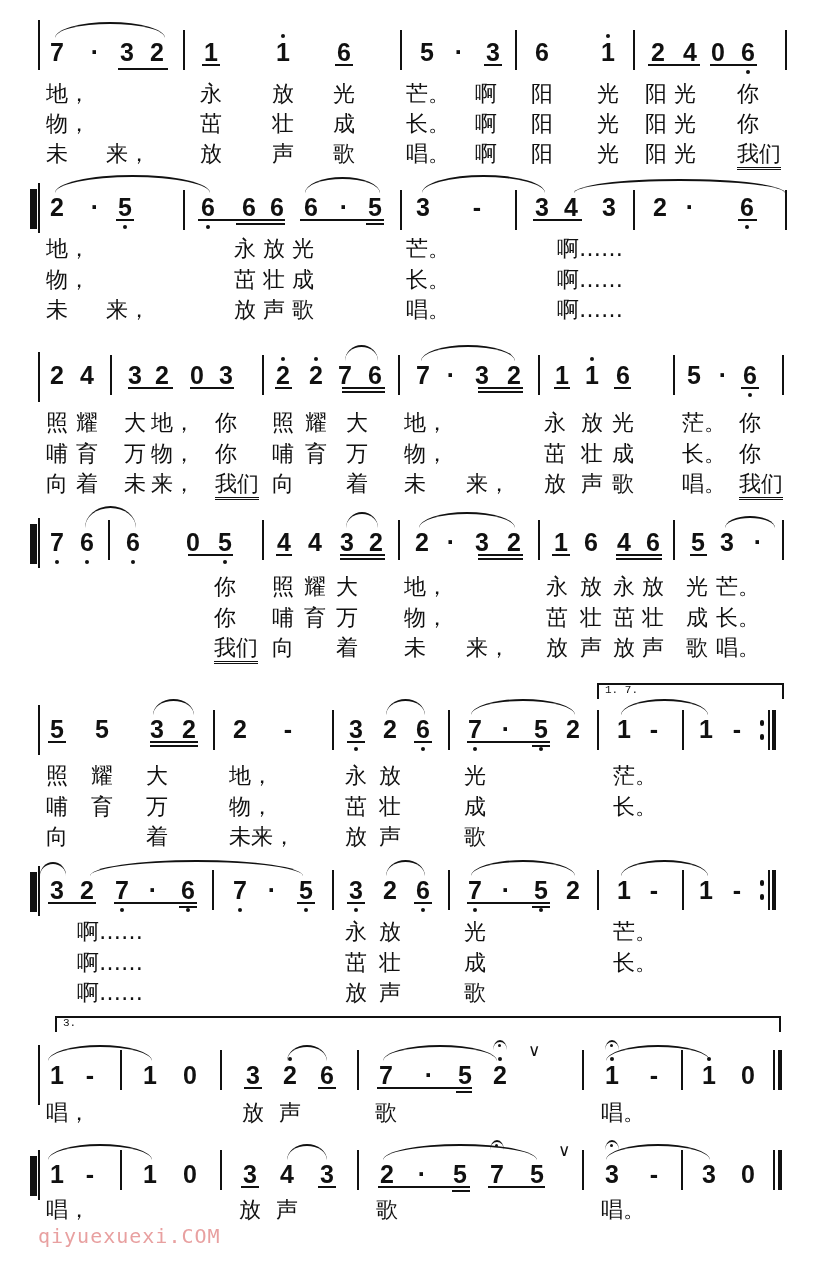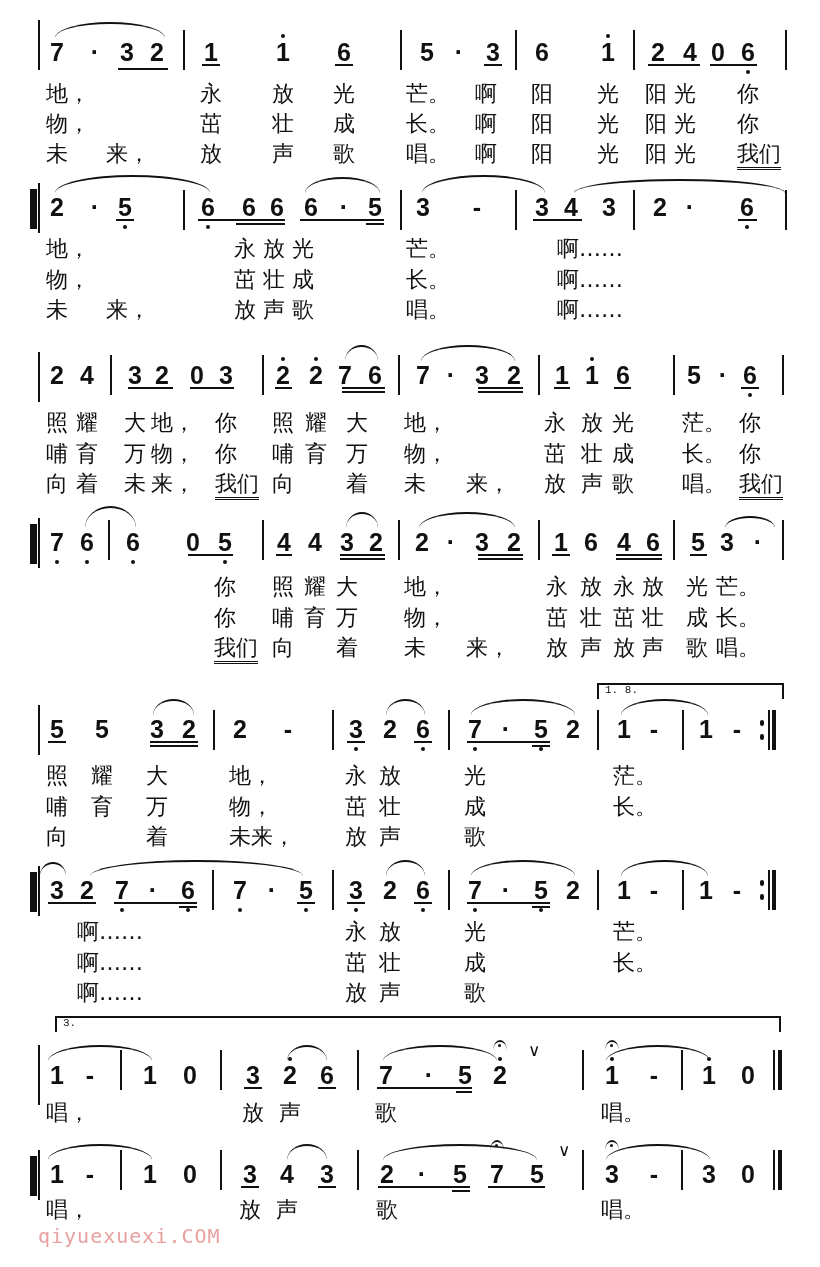--- a/index.html
+++ b/index.html
@@ -524,17 +524,17 @@
     <div class="slur" style="left: 606px; width: 104px; top: 1144px; height: 14px;"></div>
     <div class="fermata" style="left: 490px; top: 1140px;"></div>
     <div class="fermata" style="left: 605px; top: 1140px;"></div>
     <div class="breath" style="left: 558px; top: 1140px;">∨</div>
     <div class="lyric" style="left: 57px; top: 1198px;">唱，</div>
     <div class="lyric" style="left: 250px; top: 1198px;">放</div>
     <div class="lyric" style="left: 287px; top: 1198px;">声</div>
     <div class="lyric" style="left: 387px; top: 1198px;">歌</div>
     <div class="lyric" style="left: 612px; top: 1198px;">唱。</div>
     <div class="volta endright" style="left: 597px; top: 683px; width: 183px; height: 14px;"></div>
-    <div class="volta-label" style="left: 605px; top: 684px;">1. 8.</div>
+    <div class="volta-label" style="left: 605px; top: 684px;">1. 7.</div>
     <div class="volta endright" style="left: 55px; top: 1016px; width: 722px; height: 14px;"></div>
     <div class="volta-label" style="left: 63px; top: 1017px;">3.</div>
   </div>
 <div class="watermark">qiyuexuexi.COM</div>
 
 </body></html>

